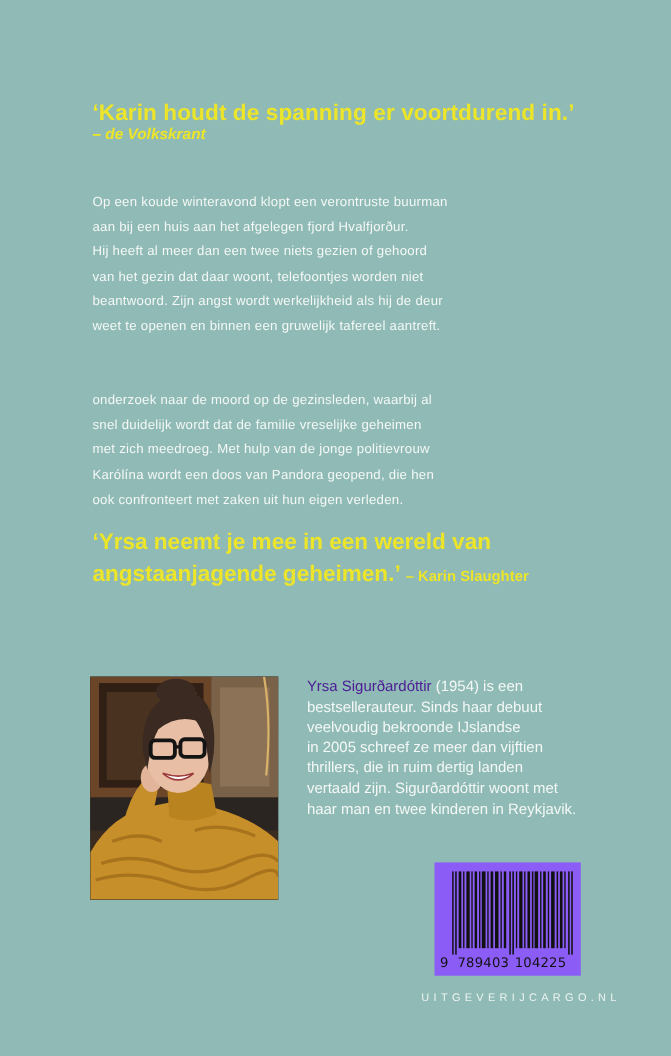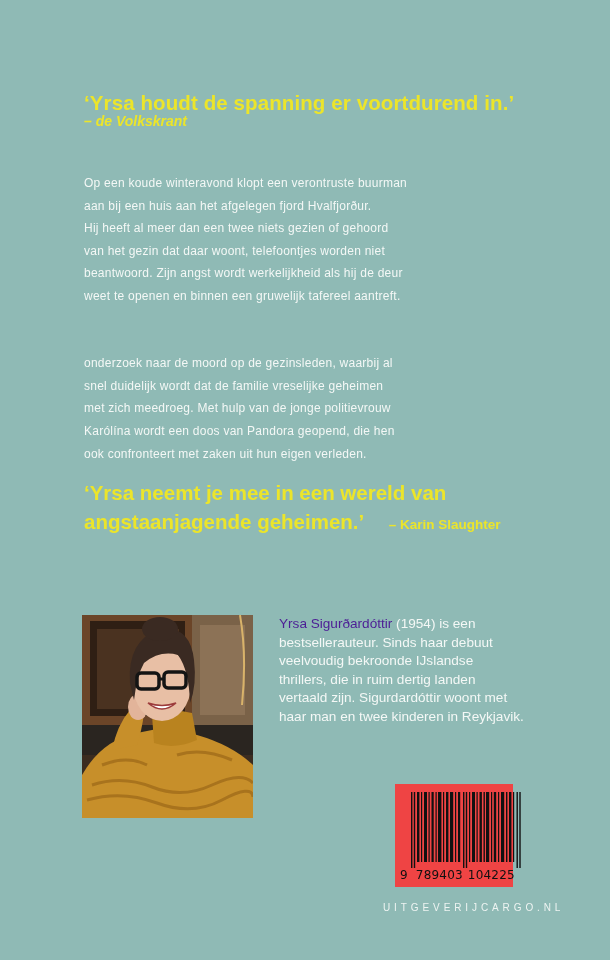--- a/index.html
+++ b/index.html
@@ -58,21 +58,21 @@
       top: 478px;
       width: 460px;
       color: #ece52a;
       font-weight: bold;
       font-size: 20.5px;
       line-height: 29px;
     }
     .quote2 .line { white-space: nowrap; }
     .quote2 .q2-source {
       font-size: 13.5px;
-      margin-left: 20px;
+      margin-left: 0;
     }
     .photo {
       position: absolute;
       left: 82px;
       top: 615px;
       width: 171px;
       height: 203px;
       overflow: hidden;
       background: linear-gradient(180deg, #3a2a1c 0%, #5b3f24 30%, #3a2b1f 55%, #2a2620 70%, #2b2924 100%);
     }
@@ -88,23 +88,23 @@
     }
     .bio .line { white-space: nowrap; }
     .bio .bio-name {
       font-weight: normal;
       color: #4c1d95;
     }
     .barcode-box {
       position: absolute;
       left: 395px;
       top: 784px;
-      width: 118px;
+      width: 133px;
       height: 103px;
-      background: #ef4444;
+      background: #8b5cf6;
       text-decoration: underline;
     }
     .barcode-bars {
       position: absolute;
       left: 16px;
       top: 8px;
       width: 110px;
       height: 76px;
     }
     .barcode-digits {
@@ -129,21 +129,21 @@
       color: #eef4f2;
       font-size: 10px;
       letter-spacing: 3.9px;
       white-space: nowrap;
     }
   </style>
 </head>
 <body>
 
 <div class="quote1">
-  <div class="q-text">‘Yrsa houdt de spanning er voortdurend in.’</div>
+  <div class="q-text">‘Karin houdt de spanning er voortdurend in.’</div>
   <div class="q-source">– de Volkskrant</div>
 </div>
 
 <div class="blurb">
   <p>
     <span>Op een koude winteravond klopt een verontruste buurman</span><br>
     <span>aan bij een huis aan het afgelegen fjord Hvalfjorður.</span><br>
     <span>Hij heeft al meer dan een twee niets gezien of gehoord</span><br>
     <span>van het gezin dat daar woont, telefoontjes worden niet</span><br>
     <span>beantwoord. Zijn angst wordt werkelijkheid als hij de deur</span><br>
@@ -200,22 +200,23 @@
     <line x1="77" y1="64" x2="82" y2="64" stroke="#141414" stroke-width="3"></line>
 
     <path d="M66 88 Q80 100 94 88 Q80 93 66 88 Z" fill="#ffffff" stroke="#9c3b3b" stroke-width="1.5"></path>
   </svg>
 </div>
 
 <div class="bio">
   <div class="line"><span class="bio-name">Yrsa Sigurðardóttir</span><span> (1954) is een</span></div>
   <div class="line">bestsellerauteur. Sinds haar debuut</div>
   <div class="line">veelvoudig bekroonde IJslandse</div>
+  <div class="line">in 2005 schreef ze meer dan vijftien</div>
   <div class="line">thrillers, die in ruim dertig landen</div>
-  <div class="line">vertaald zijn. Sigurdardóttir woont met</div>
+  <div class="line">vertaald zijn. Sigurðardóttir woont met</div>
   <div class="line">haar man en twee kinderen in Reykjavik.</div>
 </div>
 
 <div class="barcode-box">
   <svg class="barcode-bars" viewBox="0 0 110 76" preserveAspectRatio="none">
     <g fill="#111">
       <rect x="0" y="0" width="1.4" height="76"></rect>
       <rect x="2.8" y="0" width="1.4" height="76"></rect>
       <rect x="6" y="0" width="2.4" height="70"></rect>
       <rect x="10" y="0" width="1.2" height="70"></rect>

